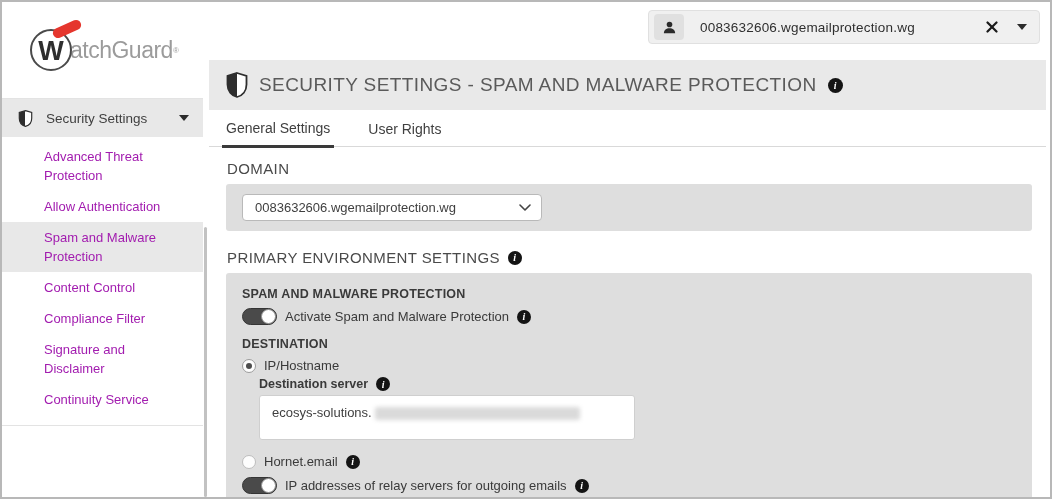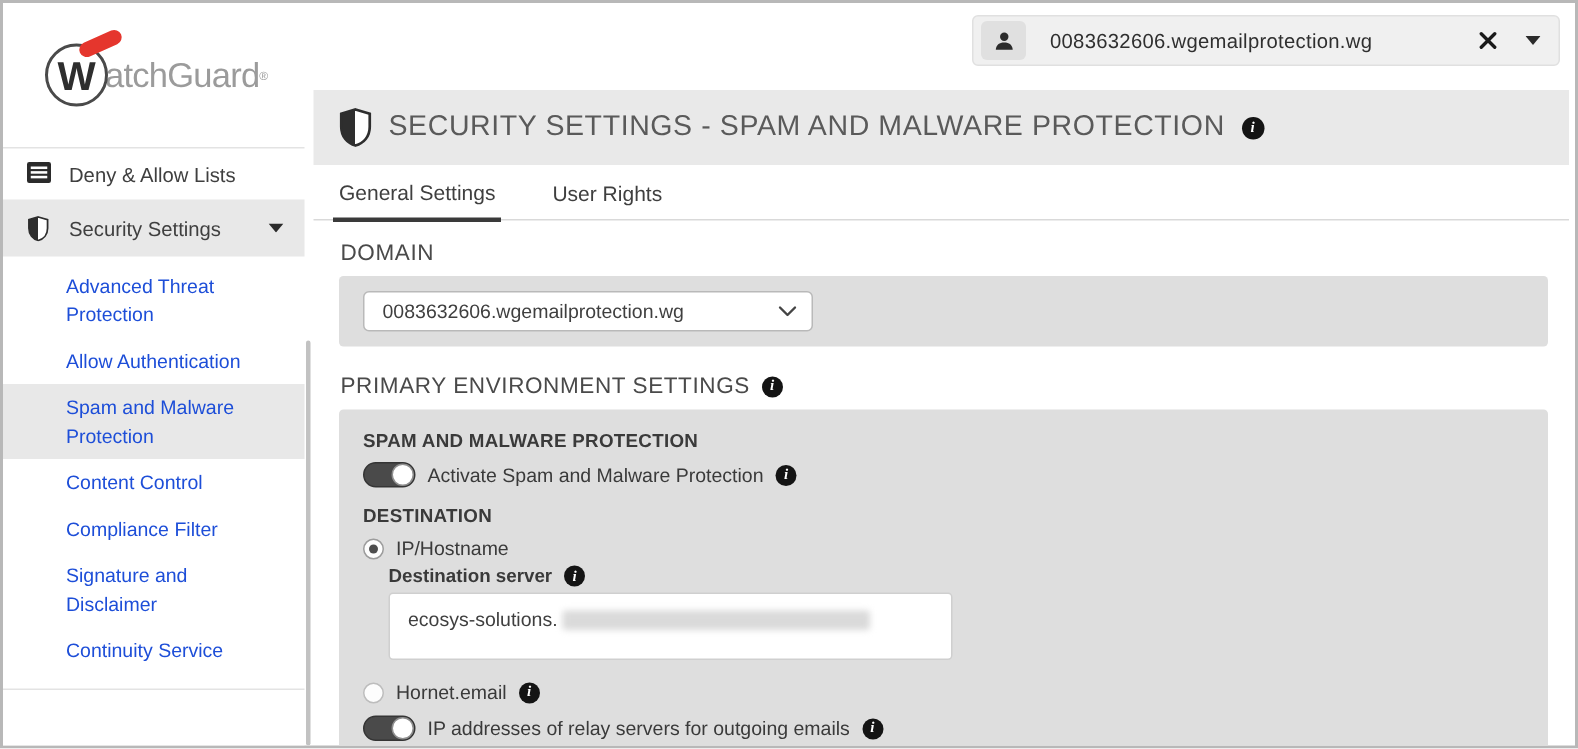--- a/index.html
+++ b/index.html
@@ -20,21 +20,21 @@
                  border-radius:6px; background:#e5362d; transform:rotate(-24deg); }
   .logo-rest { font-size:23px; color:#9b9b9b; letter-spacing:-0.5px; margin-left:-2px; }
   .logo-reg { font-size:8px; color:#9b9b9b; vertical-align:super; }
 
   .nav-item { display:flex; align-items:center; gap:12px; padding:9px 14px 9px 16px;
               font-size:13.5px; color:#3f3f3f; cursor:pointer; }
   .nav-item.expanded { background:#e8e8e8; padding-top:11px; padding-bottom:11px; }
   .nav-item .grow { flex:1; }
   .subnav { padding:4px 0 10px 0; }
   .subnav-item { padding:6px 14px 6px 42px; font-size:13px; line-height:19px;
-                 color:#1d4ed8; cursor:pointer; }
+                 color:#a21caf; cursor:pointer; }
   .subnav-item.active { background:#e8e8e8; }
   .sidebar-divider { border-top:1px solid #e3e3e3; }
   .icon16 { width:16px; height:16px; flex:none; display:inline-flex; }
   .sidebar-scrollbar { position:absolute; left:202px; top:225px; bottom:0; width:3px;
                        background:#c2c2c2; border-radius:2px; }
 
   
   .main { position:absolute; left:207px; top:0; right:0; bottom:0; }
 
   .account-chip { position:absolute; top:8px; right:10px; width:392px; height:34px;
@@ -113,31 +113,20 @@
   <div class="sidebar">
     <div class="logo">
       <span class="logo-w-wrap">
         <span class="logo-swoosh"></span>
         <span class="logo-w">W</span>
       </span>
         <span class="logo-rest">atchGuard</span>
         <span class="logo-reg">®</span>
     </div>
 
-    <div class="nav-item">
-      <span class="icon16">
-        <svg viewBox="0 0 16 14" width="16" height="14">
-            <rect x="0.5" y="0.5" width="15" height="13" rx="1" fill="#2b2b2b" stroke="#2b2b2b"></rect>
-            <rect x="2.5" y="3" width="11" height="1.7" fill="#fff"></rect>
-            <rect x="2.5" y="6.1" width="11" height="1.7" fill="#fff"></rect>
-            <rect x="2.5" y="9.2" width="11" height="1.7" fill="#fff"></rect>
-          </svg>
-      </span>
-      <span>Deny &amp; Allow Lists</span>
-    </div>
 
     <div class="nav-item expanded">
       <span class="icon16">
         <svg viewBox="0 0 22 26" width="15" height="17">
             <defs>
               <linearGradient id="half1" x1="0" y1="0" x2="1" y2="0">
                 <stop offset="0.5" stop-color="#2e2e2e"></stop>
                 <stop offset="0.5" stop-color="#ffffff"></stop>
               </linearGradient>
             </defs>

